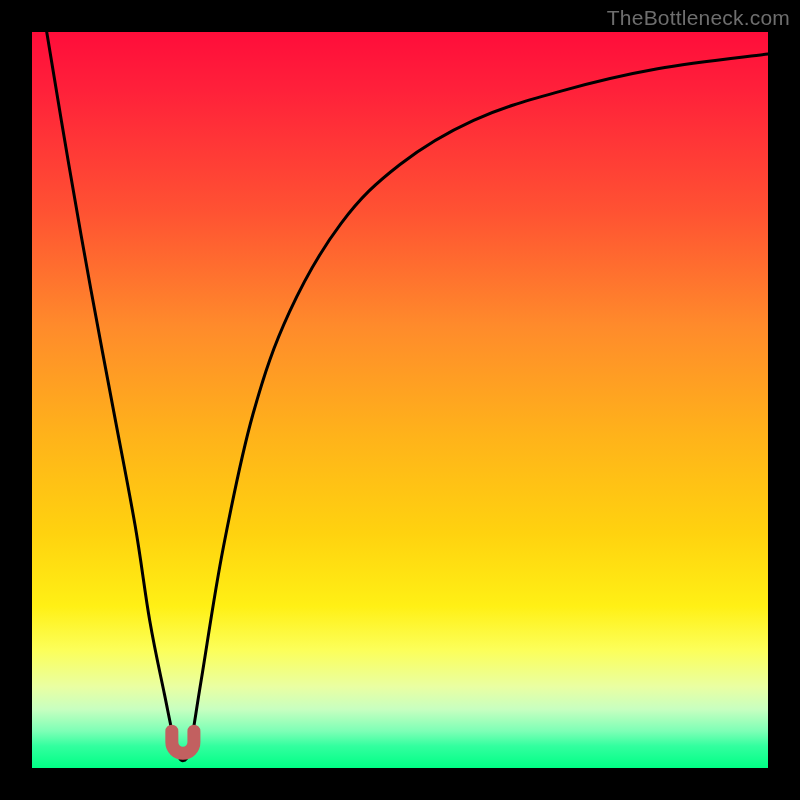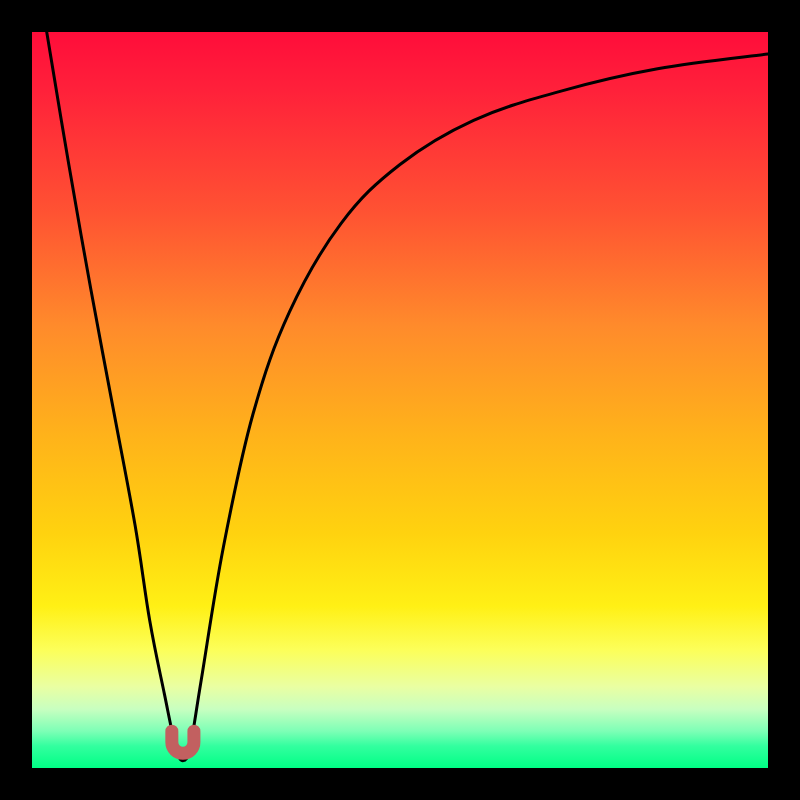--- a/index.html
+++ b/index.html
@@ -59,20 +59,21 @@
     width: 736px;
     height: 736px;
     overflow: visible;
   }
 </style>
 </head>
 <body>
 
 <div class="frame">
 
+  <div class="watermark">TheBottleneck.com</div>
 
   <div class="plot">
     <svg class="curve-layer" viewBox="0 0 736 736" preserveAspectRatio="none">
       <path id="main-curve" fill="none" stroke="#000" stroke-width="3" stroke-linecap="round" stroke-linejoin="round" d="M 14.72 0 C 18.6944 23.846400000000003, 28.851200000000006 86.11200000000002, 36.800000000000004 132.48000000000002 C 44.7488 178.848, 50.931200000000004 213.88159999999996, 58.88 257.59999999999997 C 66.8288 301.31839999999994, 73.01119999999999 332.9664, 80.96 375.36 C 88.9088 417.7536, 96.41600000000001 454.7008, 103.04 493.12 C 109.664 531.5391999999999, 112.4608 558.3295999999999, 117.76 588.8 C 123.0592 619.2704, 127.8432 639.8783999999999, 132.48 662.4 C 137.11679999999998 684.9216, 140.208 701.9968, 143.52 713.92 C 146.83200000000002 725.8431999999999, 148.2304 728.64, 150.88 728.64 C 153.5296 728.64, 154.928 728.4928, 158.24 713.92 C 161.55200000000002 699.3471999999999, 163.3184 683.4496, 169.28 647.6800000000001 C 175.2416 611.9104000000001, 182.08640000000003 562.8928000000001, 191.36 515.2 C 200.6336 467.5072, 208.8768 425.1136, 220.79999999999998 382.72 C 232.72319999999996 340.32640000000004, 241.70239999999995 314.1248, 257.59999999999997 279.68 C 273.4976 245.23520000000002, 289.248 217.85600000000002, 309.12 191.36 C 328.992 164.864, 344.1536 151.02720000000002, 368 132.48000000000002 C 391.8464 113.93280000000003, 412.45439999999996 101.56800000000005, 441.59999999999997 88.32000000000005 C 470.74559999999997 75.07200000000005, 496.79999999999995 68.1536, 529.92 58.879999999999995 C 563.04 49.6064, 588.5056 43.42400000000006, 625.6 36.80000000000007 C 662.6944000000001 30.176000000000077, 716.128 24.729600000000048, 736 22.08000000000004"></path>
       <path id="marker-shape" fill="none" stroke-width="13" stroke-linecap="round" stroke-linejoin="round" d="M 139.84 699.2 L 139.84 710.24 A 11.039999999999992 11.039999999999992 0 0 0 161.92 710.24 L 161.92 699.2" stroke="#c26060"></path>
     </svg>
   </div>
 
 </div>
 

